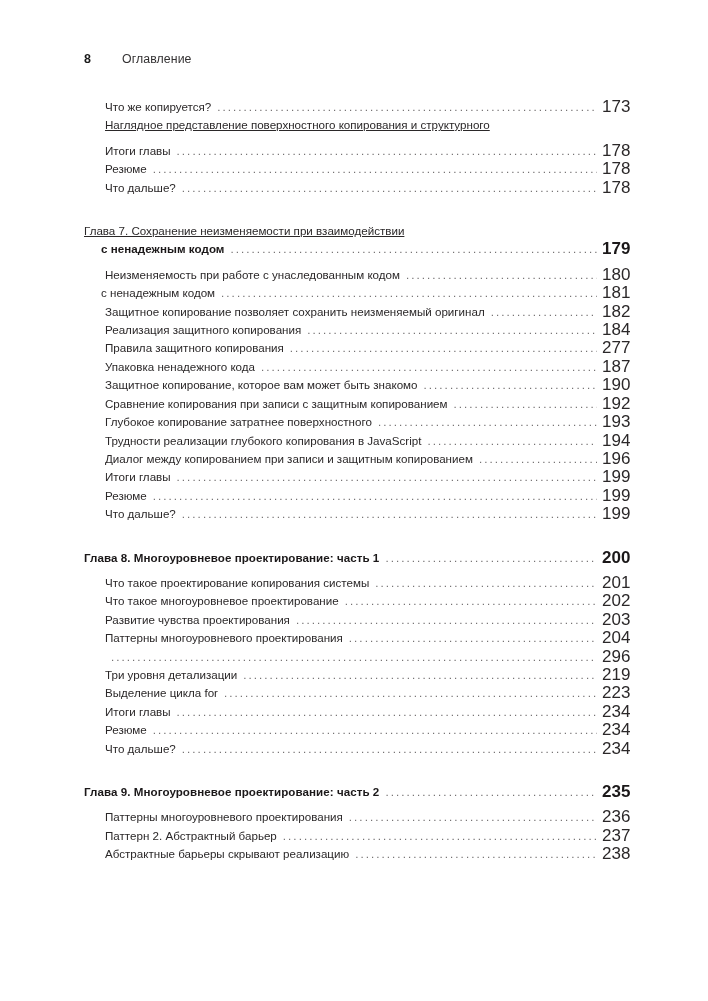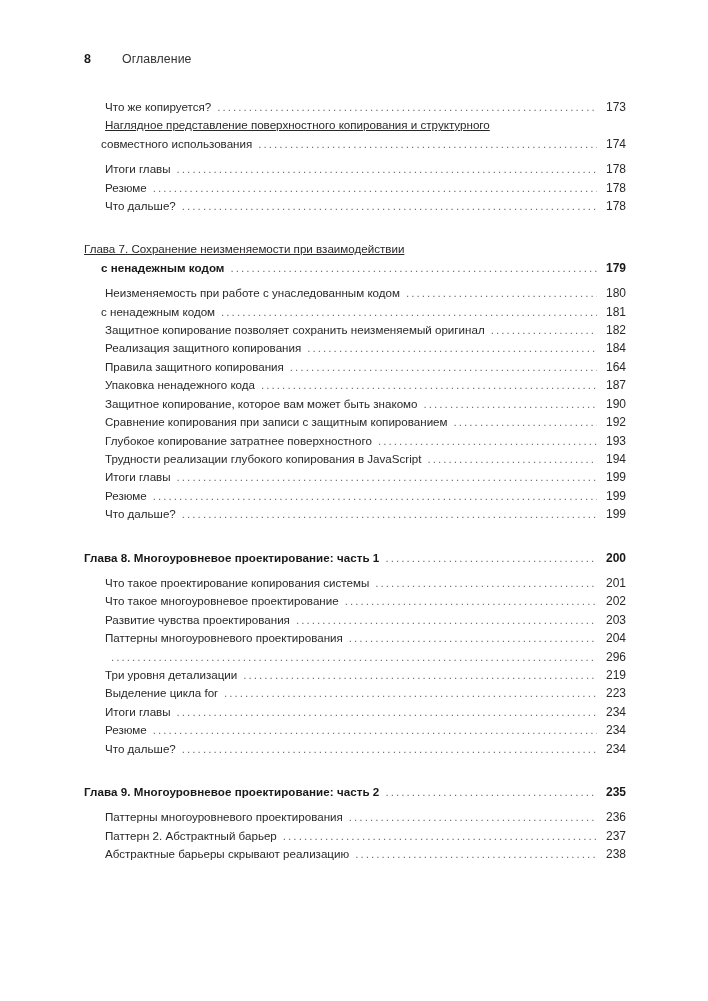--- a/index.html
+++ b/index.html
@@ -83,22 +83,22 @@
     bottom: -1px;
     white-space: nowrap;
     letter-spacing: 2.05px;
     font-size: 11.6px;
     color: #6d6a6b;
   }
 
   .pageno {
     flex: 0 0 auto;
     width: 28px;
-    text-align: center;
-    font-size: 12px;
+    text-align: left;
+    font-size: 17px;
     color: #2b2829;
     font-variant-numeric: tabular-nums;
   }
 
   
   .wrap-first {
     font-size: 11.6px;
     line-height: 18.4px;
     white-space: nowrap;
     color: #2b2829;
@@ -122,25 +122,20 @@
     <span class="head-title">Оглавление</span>
   </div>
 
   <div class="toc" id="toc-root">
       <div class="toc-entry lvl-sub">
         <span class="label">Что же копируется?</span>
         <span class="leader"></span>
         <span class="pageno">173</span>
       </div>
       <div class="wrap-first lvl-sub">Наглядное представление поверхностного копирования и структурного</div>
-      <div class="toc-entry lvl-sub cont">
-        <span class="label">совместного использования</span>
-        <span class="leader"></span>
-        <span class="pageno">174</span>
-      </div>
       <div class="group-gap"></div>
       <div class="toc-entry lvl-sub">
         <span class="label">Итоги главы</span>
         <span class="leader"></span>
         <span class="pageno">178</span>
       </div>
       <div class="toc-entry lvl-sub">
         <span class="label">Резюме</span>
         <span class="leader"></span>
         <span class="pageno">178</span>
@@ -174,21 +169,21 @@
         <span class="pageno">182</span>
       </div>
       <div class="toc-entry lvl-sub">
         <span class="label">Реализация защитного копирования</span>
         <span class="leader"></span>
         <span class="pageno">184</span>
       </div>
       <div class="toc-entry lvl-sub">
         <span class="label">Правила защитного копирования</span>
         <span class="leader"></span>
-        <span class="pageno">164</span>
+        <span class="pageno">277</span>
       </div>
       <div class="toc-entry lvl-sub">
         <span class="label">Упаковка ненадежного кода</span>
         <span class="leader"></span>
         <span class="pageno">187</span>
       </div>
       <div class="toc-entry lvl-sub">
         <span class="label">Защитное копирование, которое вам может быть знакомо</span>
         <span class="leader"></span>
         <span class="pageno">190</span>
@@ -200,20 +195,25 @@
       </div>
       <div class="toc-entry lvl-sub">
         <span class="label">Глубокое копирование затратнее поверхностного</span>
         <span class="leader"></span>
         <span class="pageno">193</span>
       </div>
       <div class="toc-entry lvl-sub">
         <span class="label">Трудности реализации глубокого копирования в JavaScript</span>
         <span class="leader"></span>
         <span class="pageno">194</span>
+      </div>
+      <div class="toc-entry lvl-sub">
+        <span class="label">Диалог между копированием при записи и защитным копированием</span>
+        <span class="leader"></span>
+        <span class="pageno">196</span>
       </div>
       <div class="toc-entry lvl-sub">
         <span class="label">Итоги главы</span>
         <span class="leader"></span>
         <span class="pageno">199</span>
       </div>
       <div class="toc-entry lvl-sub">
         <span class="label">Резюме</span>
         <span class="leader"></span>
         <span class="pageno">199</span>

